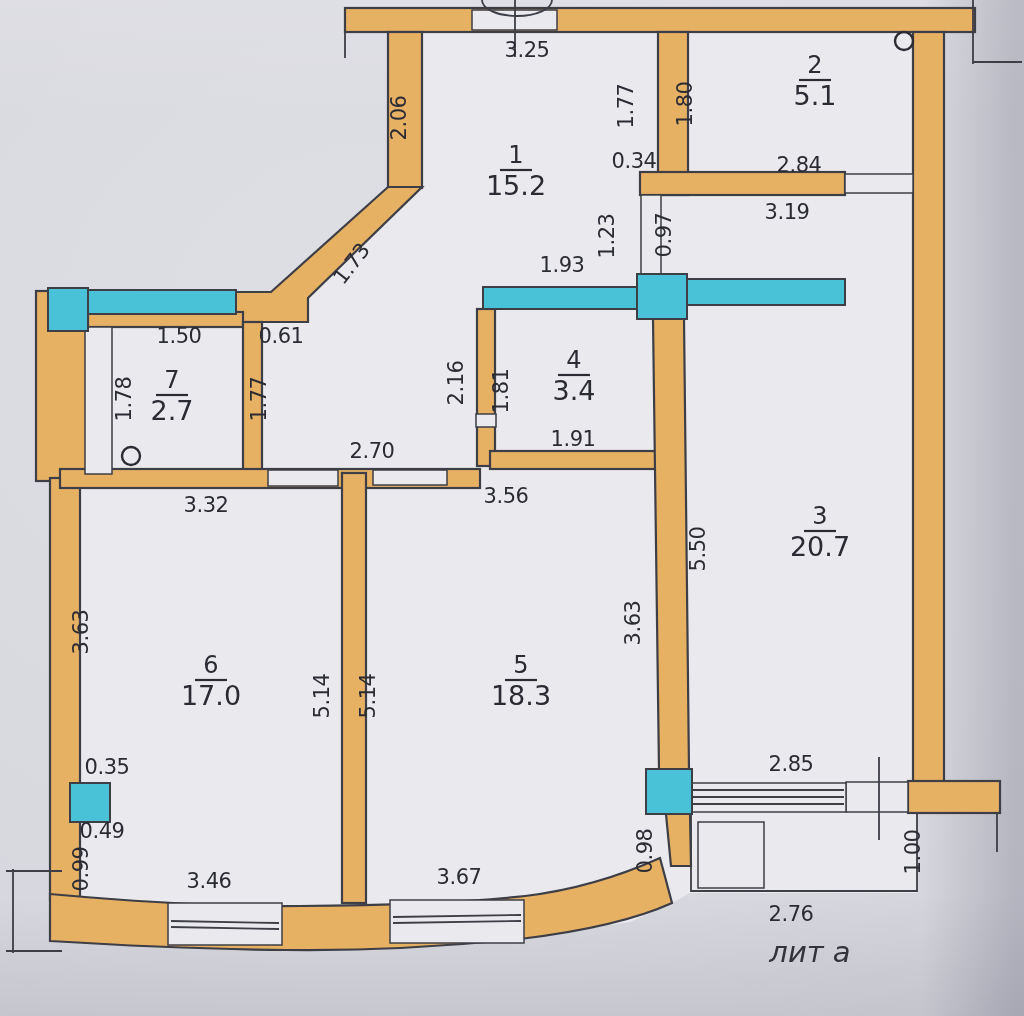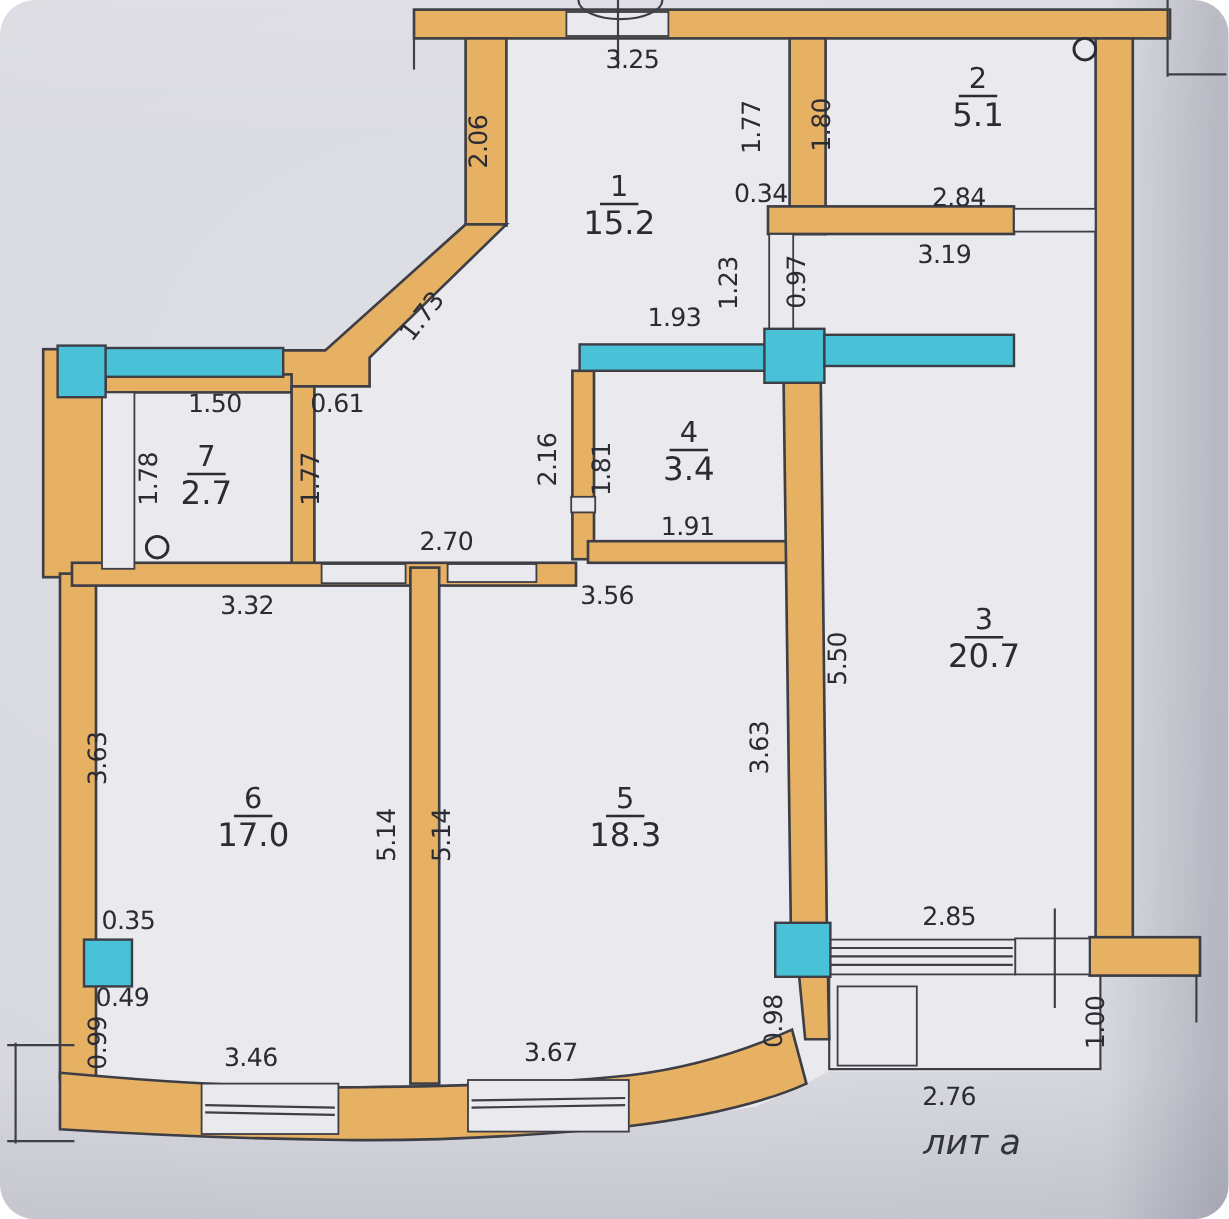--- a/index.html
+++ b/index.html
@@ -3,21 +3,20 @@
 <meta charset="utf-8">
 <style>
   html,body{margin:0;padding:0;}
   body{width:1024px;height:1016px;overflow:hidden;font-family:"DejaVu Sans","Liberation Sans",sans-serif;}
   .stage{
     position:relative;width:1024px;height:1016px;
     background:
       linear-gradient(to right, rgba(0,0,0,0) 90%, rgba(70,70,95,0.22) 99%),
       linear-gradient(to bottom, rgba(255,255,255,0.10) 0%, rgba(0,0,0,0) 12%, rgba(0,0,0,0) 88%, rgba(60,60,80,0.10) 100%),
       radial-gradient(130% 110% at 38% 32%, #dedee5 0%, #d8d8df 55%, #cccdd6 100%);
-    border-radius: 29px;
   }
   svg{position:absolute;left:0;top:0;}
   .ftp{fill:var(--interior);stroke:none;}
   .w{fill:var(--wall);stroke:var(--line);stroke-width:2.2;stroke-linejoin:miter;}
   .op{fill:var(--interior);stroke:var(--line);stroke-width:1.5;}
   .cy{fill:var(--glazing);stroke:var(--line);stroke-width:2;}
   .tl{fill:none;stroke:var(--line);stroke-width:1.8;}
   .dim{fill:#2b2b33;font-size:21px;letter-spacing:-0.5px;text-anchor:middle;}
   .room-num{fill:#2b2b33;font-size:24px;text-anchor:middle;}
   .room-area{fill:#2b2b33;font-size:27px;text-anchor:middle;}

